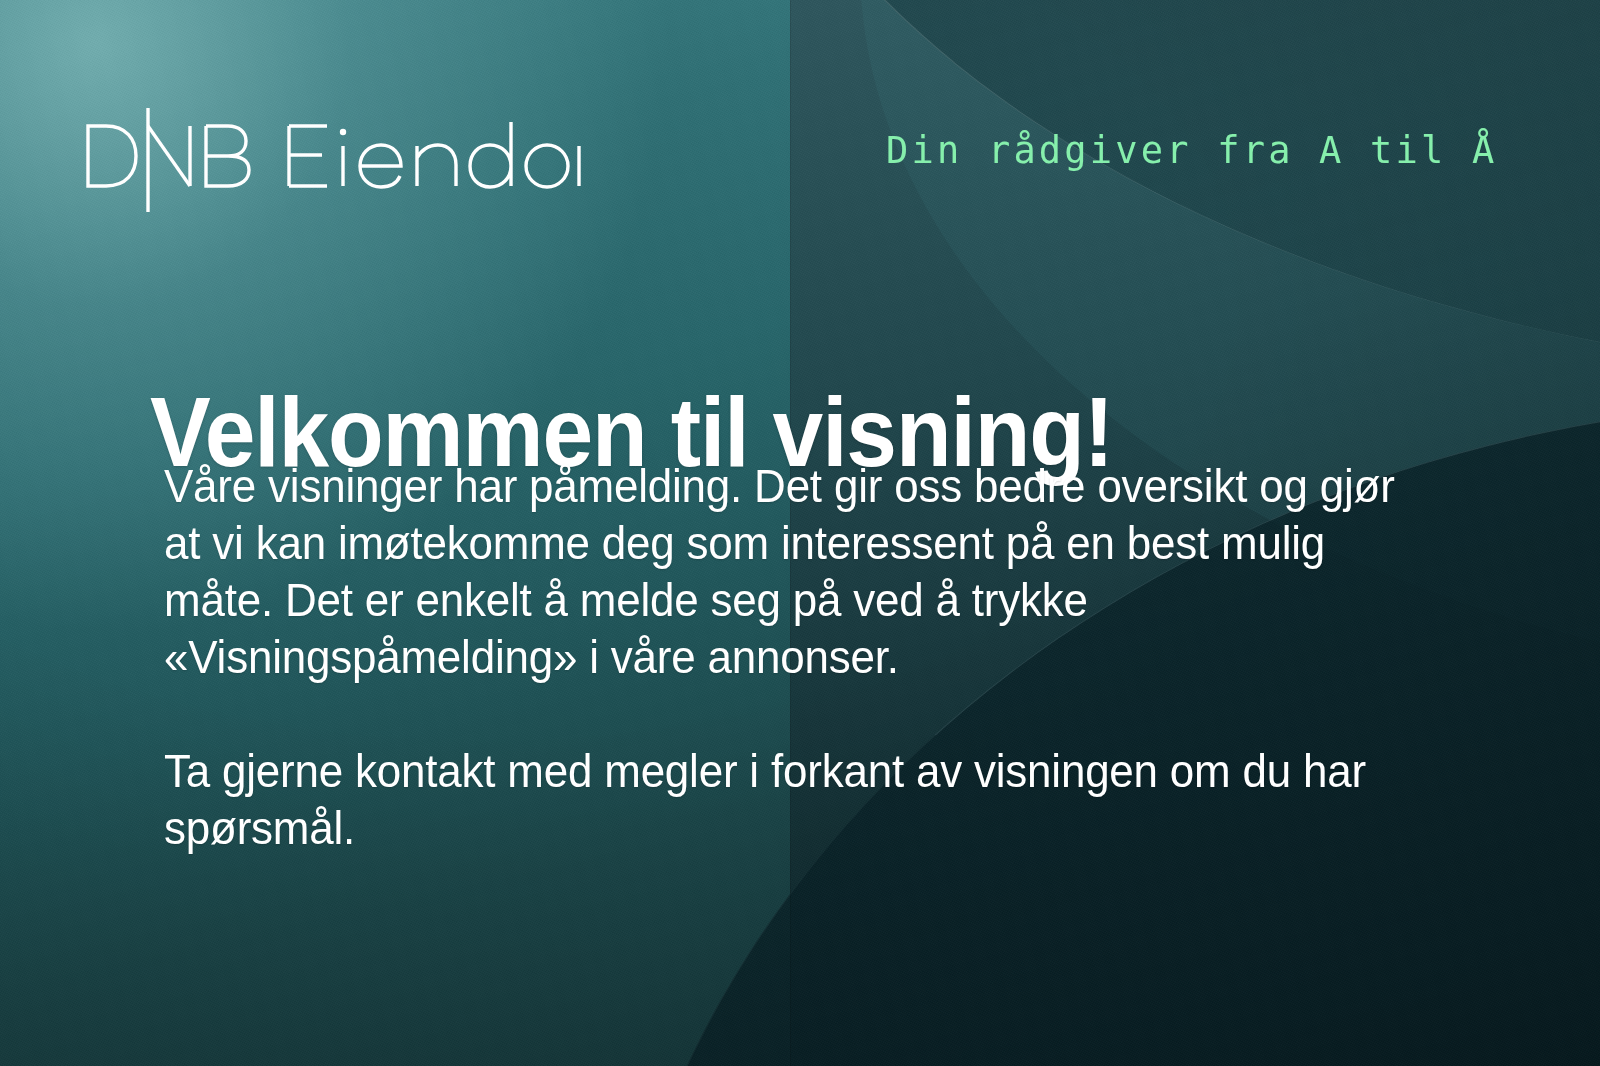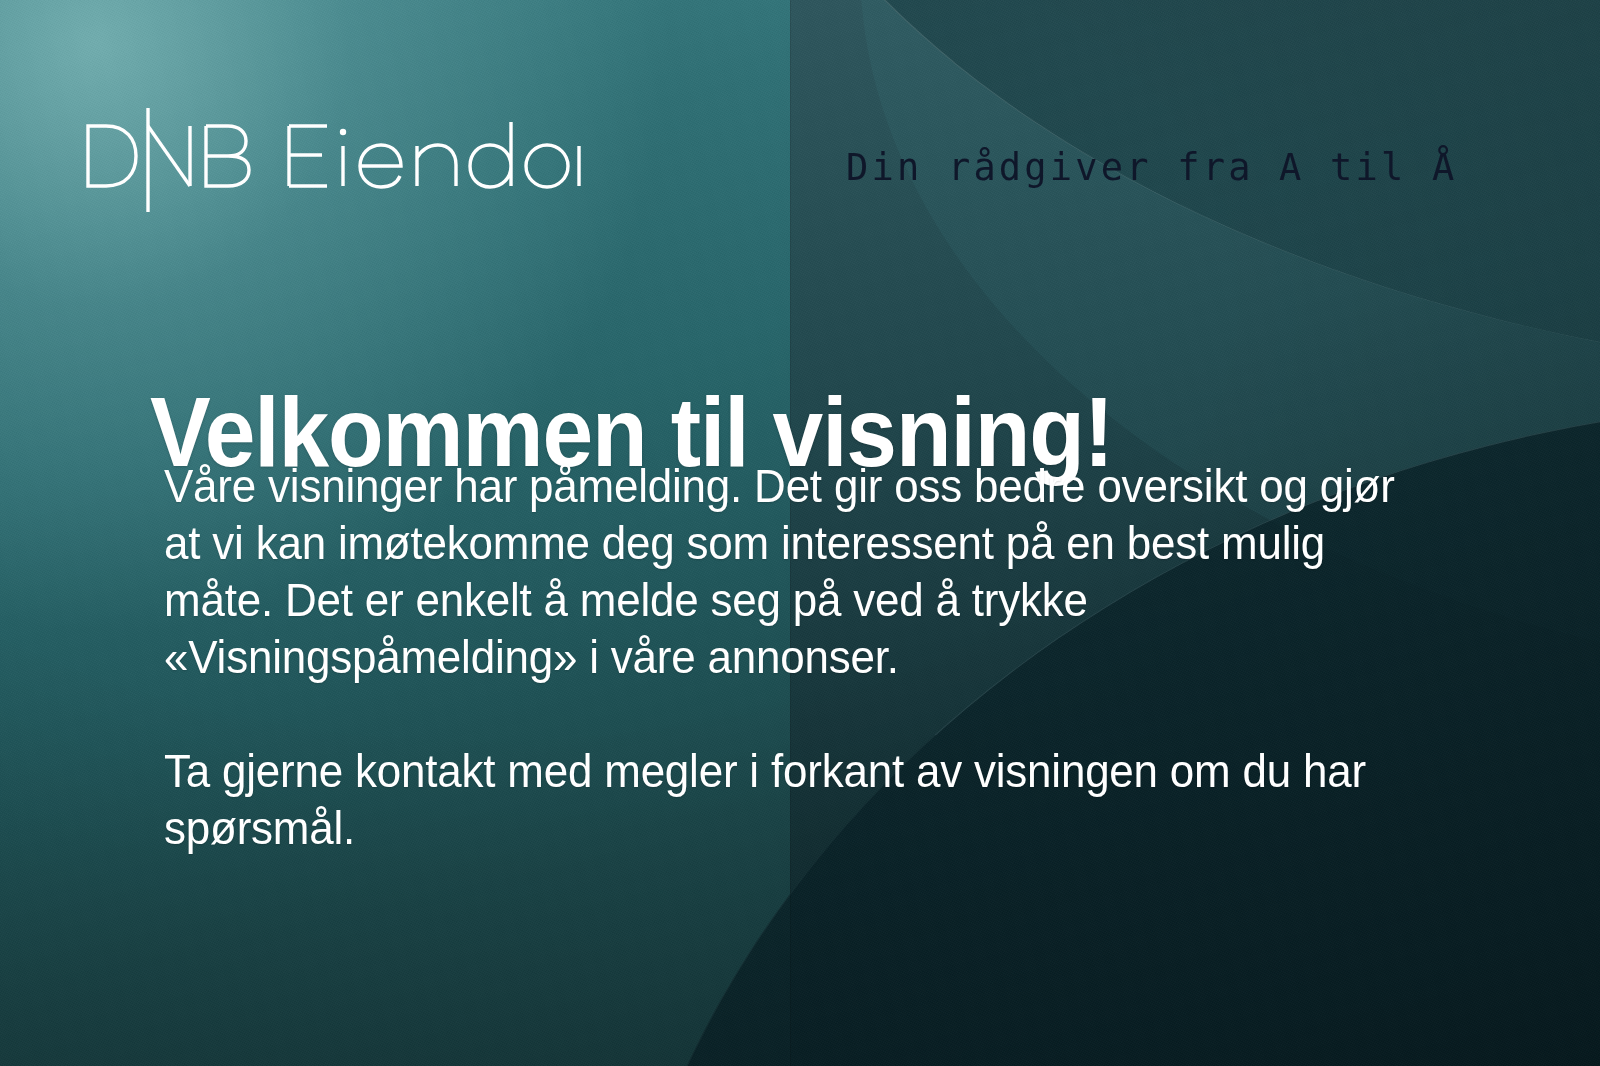--- a/index.html
+++ b/index.html
@@ -161,30 +161,29 @@
     line-height: 76px;
     font-weight: 400;
     letter-spacing: 0.5px;
     color: #ffffff;
   }
   .logo-svg { display: block; }
 
   
   .tagline {
     position: absolute;
-    left: 846px;
+    left: 886px;
     top: 127px;
     font-family: "DejaVu Sans Mono", "Liberation Mono", monospace;
     font-size: 37px;
     line-height: 48px;
     font-weight: 400;
     letter-spacing: 3.2px;
-    color: #0f172a;
+    color: #86efac;
     white-space: nowrap;
-    margin-top: 17px;
   }
 
   
   .headline {
     position: absolute;
     left: 150px;
     top: 312px;
     font-size: 98px;
     line-height: 108px;
     font-weight: 700;

